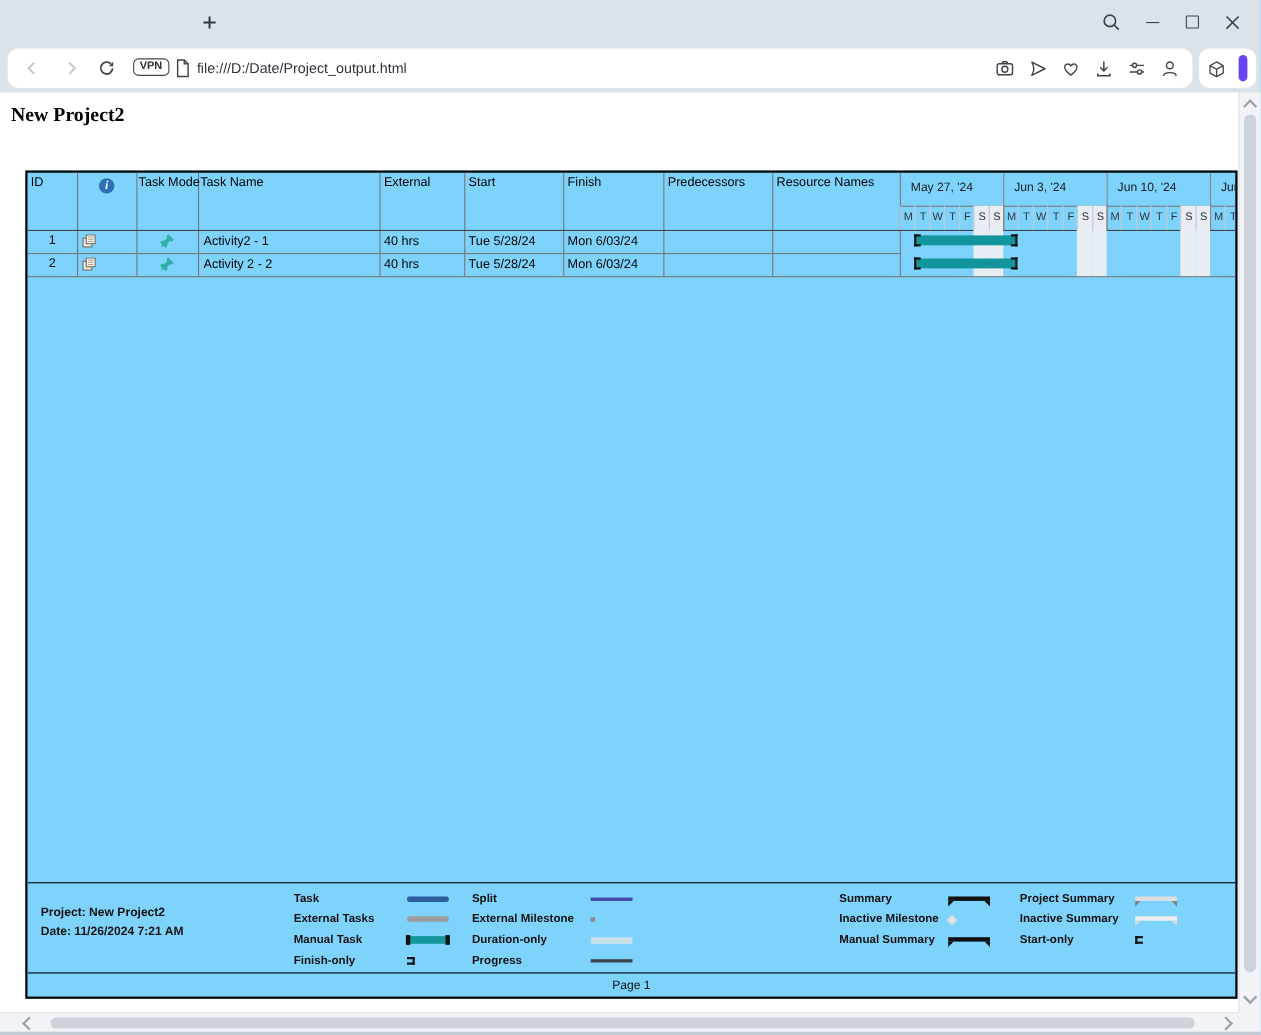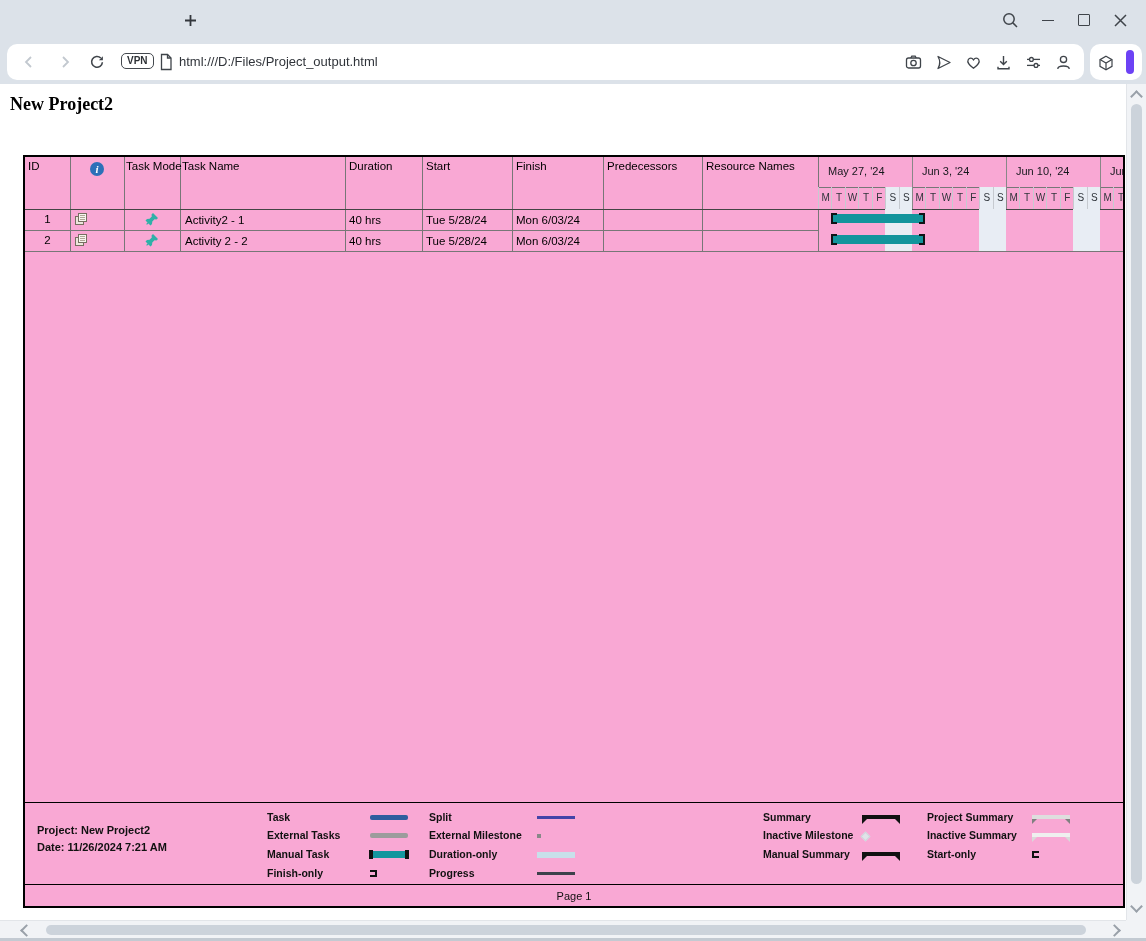--- a/index.html
+++ b/index.html
@@ -18,21 +18,21 @@
   .addressbar{position:absolute;left:7px;top:4px;width:1077px;height:36px;background:#fff;border-radius:10px}
   .abtn{position:absolute;top:8px;width:20px;height:20px;display:flex;align-items:center;justify-content:center}
   .vpn{position:absolute;left:114px;top:9px;border:1.5px solid #43484e;border-radius:5px;font-size:10px;font-weight:bold;color:#2d3136;padding:2px 5px;line-height:1}
   .url{position:absolute;left:172px;top:10px;font-size:13px;color:#30343a;white-space:nowrap}
   .sidepill{position:absolute;left:1090px;top:4px;width:52px;height:36px;background:#fff;border-radius:10px}
   .pill{position:absolute;left:36px;top:6px;width:8px;height:24px;border-radius:4px;background:#6c42f5}
   
   .content{position:absolute;left:0;top:84px;width:1126px;height:836px;background:#fff;overflow:hidden}
   .page-title{position:absolute;left:10px;top:10px;margin:0;font-family:"Liberation Serif",serif;font-weight:bold;font-size:18px;color:#000}
   
-  .ptable{position:absolute;left:23px;top:71px;width:1102px;height:753px;border:2px solid #000;box-sizing:border-box;background:#f9a8d4;overflow:hidden}
+  .ptable{position:absolute;left:23px;top:71px;width:1102px;height:753px;border:2px solid #000;box-sizing:border-box;background:#7dd3fc;overflow:hidden}
   .vline{position:absolute;width:1px;background:#777}
   .hline{position:absolute;height:1px;background:#777}
   .hcell{position:absolute;top:3px;font-size:11.5px;color:#000;white-space:nowrap}
   .info-ic{position:absolute;left:65px;top:5px;width:14px;height:14px;border-radius:50%;background:#2c70b8;color:#fff;font-family:"Liberation Serif",serif;font-style:italic;font-weight:bold;font-size:11px;text-align:center;line-height:14px}
   .week-cell{position:absolute;top:0;height:30px;font-size:11px;color:#15181c;padding:8px 0 0 10px;box-sizing:border-box;white-space:nowrap;overflow:hidden}
   .week-sep{background:#888}
   .day-cell{position:absolute;top:30px;height:22px;box-sizing:border-box;border-left:1px solid #c6cad0;font-size:10px;color:#2f343a;text-align:center;line-height:21px;overflow:hidden}
   .day-cell.wk0{border-left-color:#888}
   .band{position:absolute;top:30px;height:64px;background:#e8edf4}
   .trow-text{position:absolute;font-size:11.5px;color:#000;white-space:nowrap}
@@ -137,21 +137,21 @@
           <path d="M14.9 3.2v4h-4z" fill="#3f444a"></path>
         </svg>
     </div>
     <span class="vpn">VPN</span>
     <div class="abtn" style="left:149px">
       <svg width="16" height="18" viewBox="0 0 16 18">
           <path d="M3.5 1.5h6l3.5 3.5v11.5h-9.5z" fill="none" stroke="#3f444a" stroke-width="1.3"></path>
           <path d="M9.5 1.5v3.5H13" fill="none" stroke="#3f444a" stroke-width="1.3"></path>
         </svg>
     </div>
-    <span class="url">html:///D:/Files/Project_output.html</span>
+    <span class="url">file:///D:/Date/Project_output.html</span>
     <div class="abtn" style="left:896px">
       <svg width="19" height="19" viewBox="0 0 19 19">
           <path d="M6.8 5l1-1.8h3.4l1 1.8" fill="none" stroke="#3f444a" stroke-width="1.3"></path>
           <rect x="2.5" y="5" width="14" height="10" rx="2" fill="none" stroke="#3f444a" stroke-width="1.3"></rect>
           <circle cx="9.5" cy="10" r="2.7" fill="none" stroke="#3f444a" stroke-width="1.3"></circle>
         </svg>
     </div>
     <div class="abtn" style="left:926px">
       <svg width="19" height="19" viewBox="0 0 19 19">
           <path d="M4 3.5L16 9.5 4 15.5C6.2 11.8 6.2 7.2 4 3.5Z" fill="none" stroke="#3f444a" stroke-width="1.3" stroke-linejoin="round"></path>
@@ -211,21 +211,21 @@
 
     <div class="hline" style="left:793px;top:30px;width:305px"></div>
     <div class="hline" style="left:0;top:52px;width:1098px;background:#444"></div>
     <div class="hline" style="left:0;top:73px;width:793px"></div>
     <div class="hline" style="left:0;top:94px;width:1098px"></div>
 
     <span class="hcell" style="left:3px">ID</span>
     <div class="info-ic">i</div>
     <span class="hcell" style="left:101px">Task Mode</span>
     <span class="hcell" style="left:157px">Task Name</span>
-    <span class="hcell" style="left:324px">Duration</span>
+    <span class="hcell" style="left:324px">External</span>
     <span class="hcell" style="left:401px">Start</span>
     <span class="hcell" style="left:491px">Finish</span>
     <span class="hcell" style="left:582px">Predecessors</span>
     <span class="hcell" style="left:681px">Resource Names</span>
 
     <div>
         <div class="week-cell" style="left: 793px; width: 94px;">May 27, '24</div>
         <div class="day-cell" style="left: 793px; width: 14.4286px;">M</div>
         <div class="day-cell" style="left: 806.429px; width: 14.4286px;">T</div>
         <div class="day-cell" style="left: 819.857px; width: 14.4286px;">W</div>

